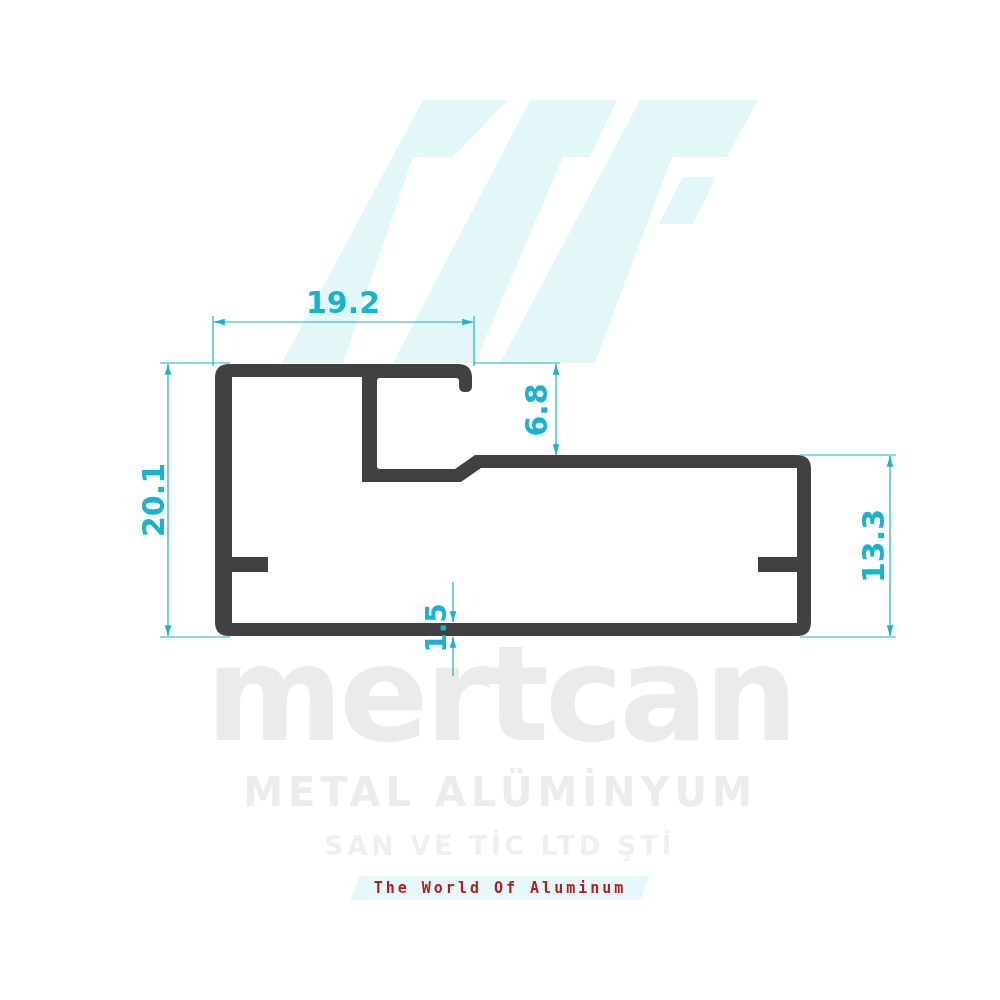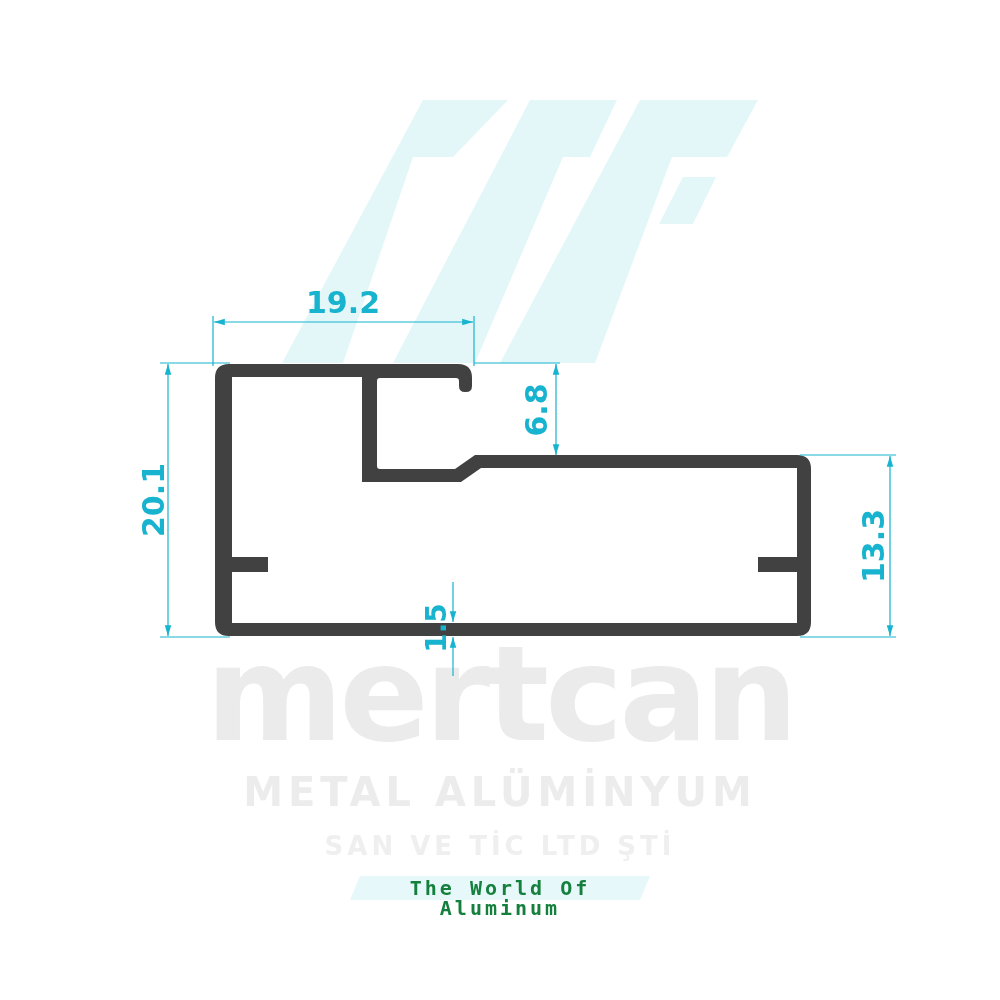--- a/index.html
+++ b/index.html
@@ -73,23 +73,23 @@
       background: #e6f8fa;
       clip-path: polygon(10px 0, 300px 0, 290px 24px, 0 24px);
     }
     .tagline-text {
       position: absolute;
       left: 0; top: 2px;
       width: 300px;
       text-align: center;
       font-family: "DejaVu Sans Mono", monospace;
       font-weight: bold;
-      font-size: 20px;
+      font-size: 15px;
       letter-spacing: 3px;
-      color: #15803d;
+      color: #b91c1c;
       line-height: 20px;
     }
   </style>
 </head>
 <body>
 
 <svg class="canvas" viewBox="0 0 1000 1000" xmlns="http://www.w3.org/2000/svg">
   <g fill="#e3f7f9">
 
     <polygon points="423,100 508,100 453,157 413,157 343,363 282,363"></polygon>

